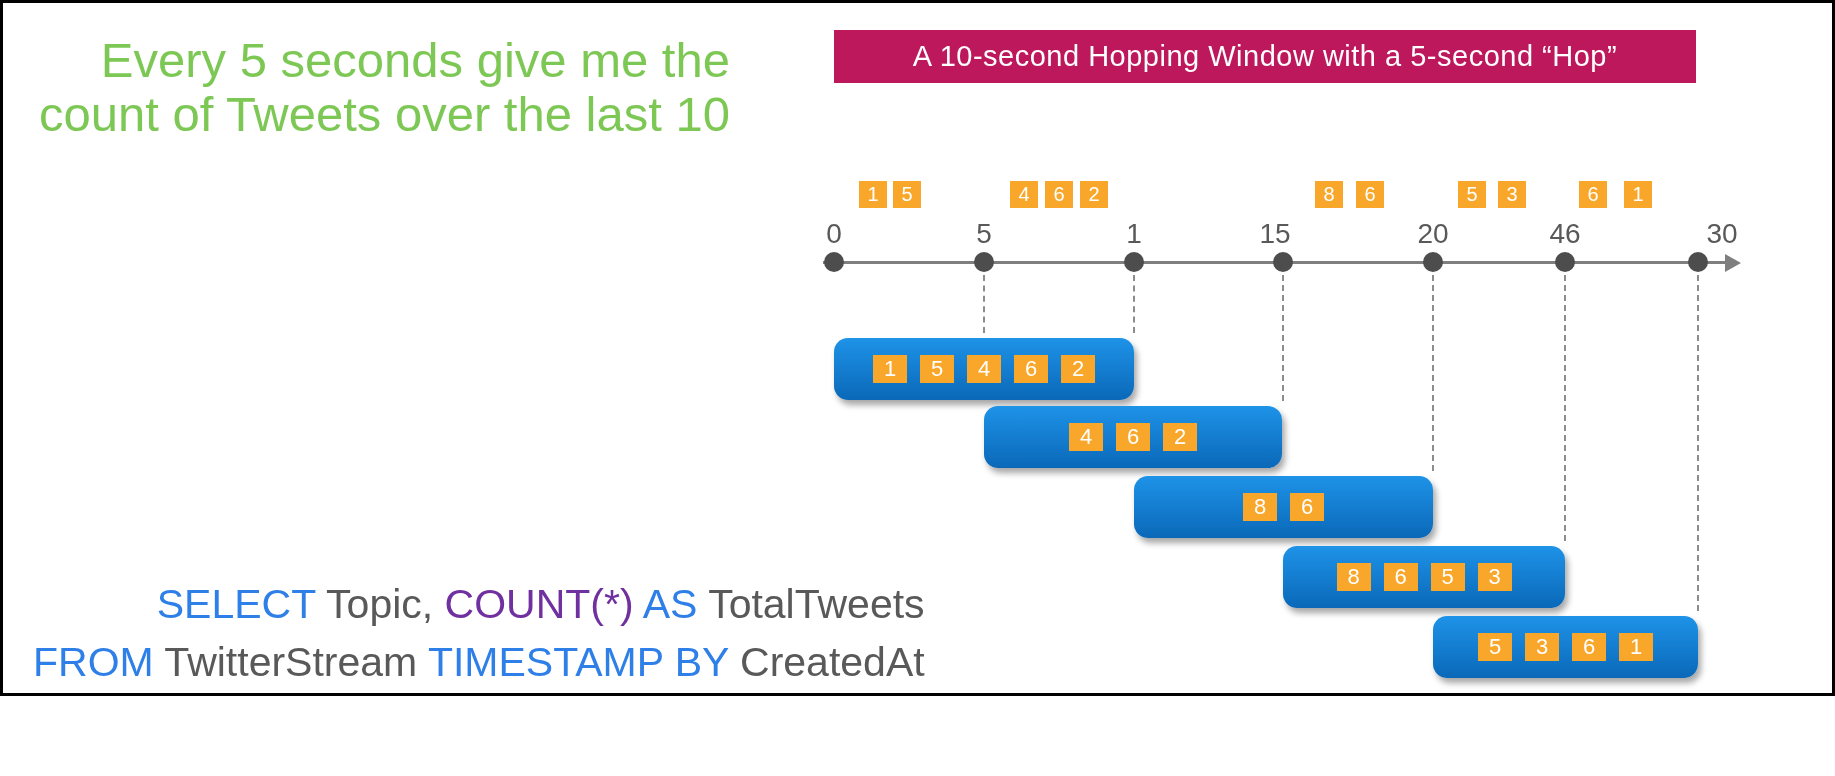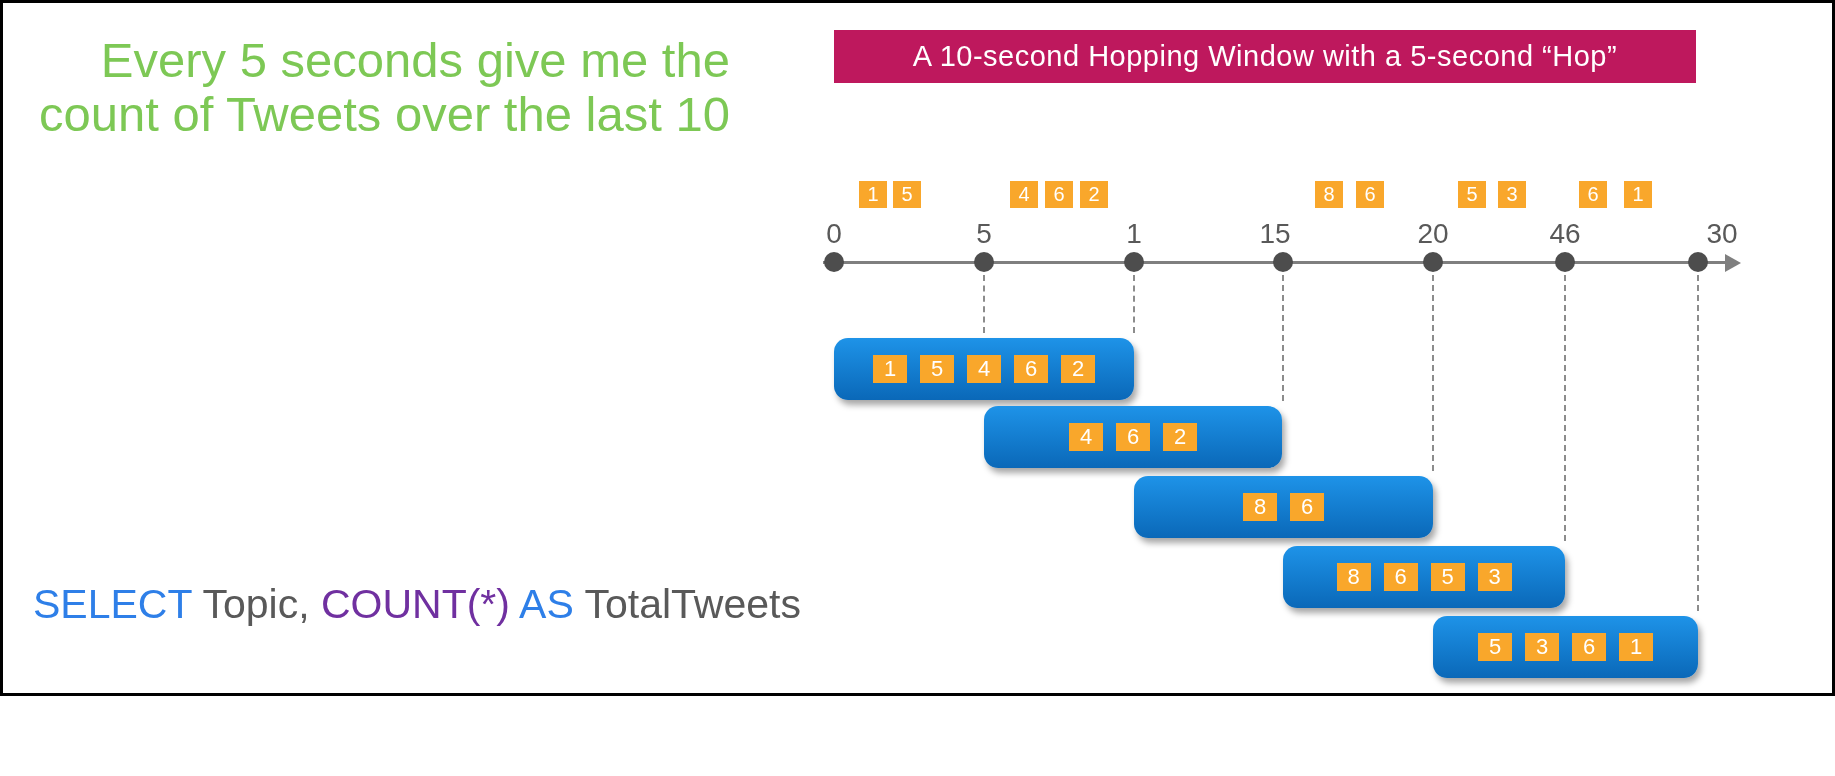--- a/index.html
+++ b/index.html
@@ -140,15 +140,16 @@
 
   <div class="window" style="left:1430px;top:613px;width:265px">
     <div class="win-chip">5</div>
     <div class="win-chip">3</div>
     <div class="win-chip">6</div>
     <div class="win-chip">1</div>
   </div>
 
   <div class="sql">
     <div class="sql-line"><span class="kw">SELECT</span><span class="id"> Topic, </span><span class="fn">COUNT(*)</span><span class="kw"> AS </span><span class="id">TotalTweets</span></div>
+    <div class="sql-line"><span class="kw">FROM</span><span class="id"> TwitterStream </span><span class="kw">TIMESTAMP BY</span><span class="id"> CreatedAt</span></div>
   </div>
 
 </div>
 
 </body></html>

